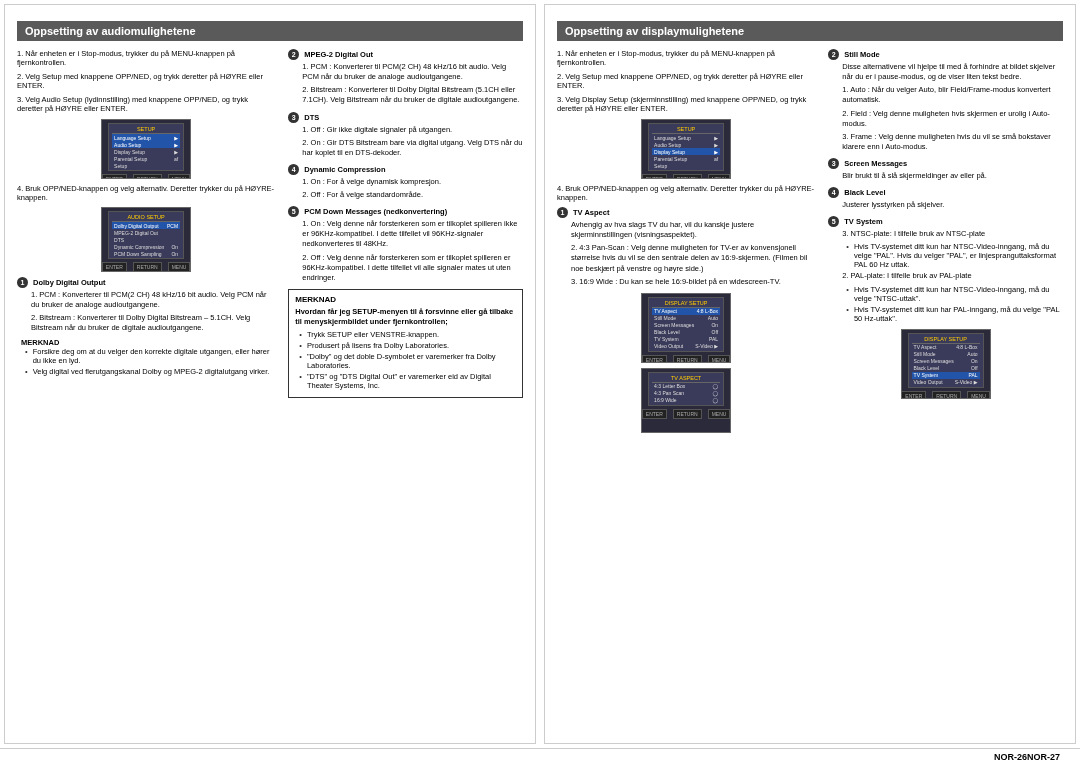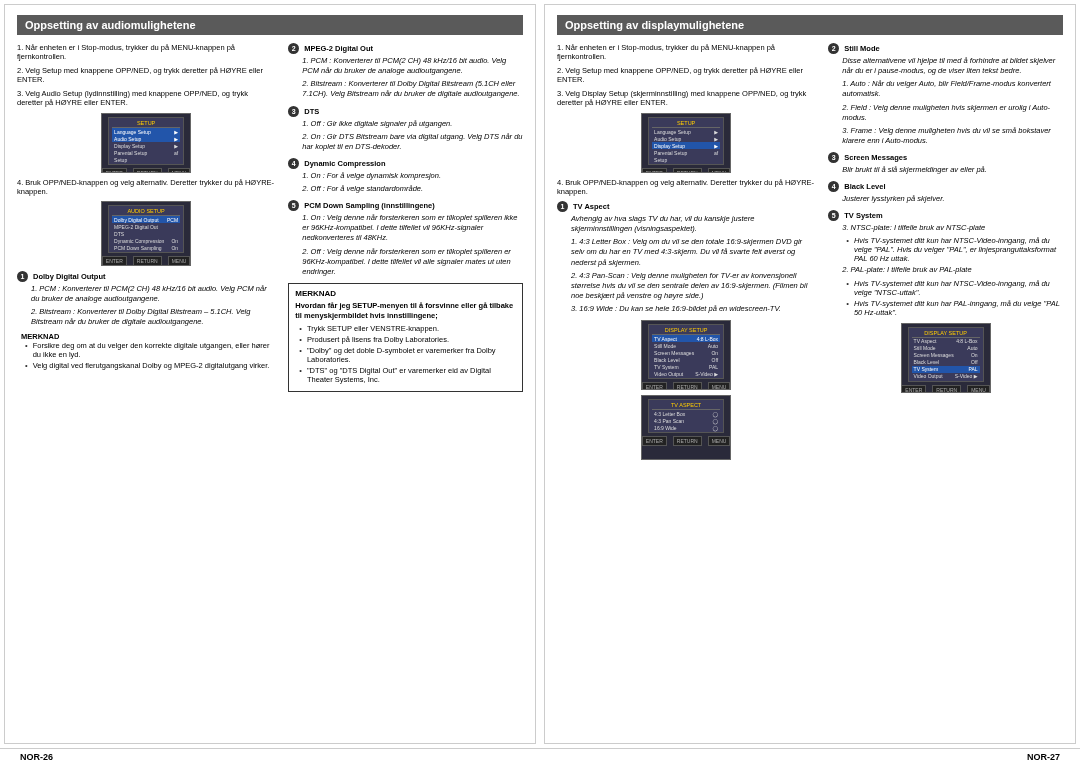--- a/index.html
+++ b/index.html
@@ -12,21 +12,21 @@
       display: flex;
       flex-direction: column;
     }
     .page-container {
       display: flex;
       flex: 1;
       width: 100%;
     }
     .left-panel, .right-panel {
       flex: 1;
-      padding: 10px 12px;
+      padding: 16px 12px;
       border: 1px solid #ccc;
       margin: 4px;
     }
     .section-header {
       background: #5a5a5a;
       color: #fff;
       font-size: 11px;
       font-weight: bold;
       padding: 4px 8px;
       margin-bottom: 8px;
@@ -69,21 +69,20 @@
     }
     .sub-section-title {
       font-weight: bold;
       margin-bottom: 2px;
       display: flex;
       align-items: center;
       gap: 3px;
     }
     .indent {
       margin-left: 14px;
-      font-style: italic;
     }
     .merknad-box {
       border: 1px solid #333;
       padding: 5px 6px;
       margin: 6px 0;
     }
     .merknad-title {
       font-weight: bold;
       font-size: 8px;
       margin-bottom: 3px;
@@ -137,21 +136,21 @@
       color: #ddd;
       font-size: 5px;
       padding: 0.5px 2px;
     }
     .menu-row.highlight {
       background: #2255aa;
       color: #fff;
     }
     .footer-bar {
       display: flex;
-      justify-content: space-between;
+      justify-content: flex-end;
       background: #fff;
       padding: 3px 20px;
       border-top: 1px solid #ccc;
       margin-top: auto;
     }
     .footer-text {
       font-weight: bold;
       font-size: 9px;
     }
     .bold { font-weight: bold; }
@@ -298,31 +297,31 @@
           </div>
           <div class="indent">
             <p>1. On : For å velge dynamisk kompresjon.</p>
             <p>2. Off : For å velge standardområde.</p>
           </div>
         </div>
 
         <div class="sub-section">
           <div class="sub-section-title">
             <span class="circle-num">5</span>
-            <span class="bold">PCM Down Sampling (innstillingene)</span>
+            <span class="bold">PCM Down Messages (nedkonvertering)</span>
           </div>
           <div class="indent">
             <p>1. On : Velg denne når forsterkeren som er tilkoplet spilleren ikke er 96KHz-kompatibel. I dette tilfellet vil 96KHz-signaler nedkonverteres til 48KHz.</p>
             <p>2. Off : Velg denne når forsterkeren som er tilkoplet spilleren er 96KHz-kompatibel. I dette tilfellet vil alle signaler mates ut uten endringer.</p>
           </div>
         </div>
 
         <div class="merknad-box">
           <div class="merknad-title bold">MERKNAD</div>
-          <p class="bold" style="margin-bottom:3px;">Hvordan får jeg SETUP-menyen til å forsvinne eller gå tilbake til menyskjermbildet hvis innstillingene;</p>
+          <p class="bold" style="margin-bottom:3px;">Hvordan får jeg SETUP-menyen til å forsvinne eller gå tilbake til menyskjermbildet under fjernkontrollen;</p>
           <div class="bullet-item">
             <span class="dot">•</span>
             <span>Trykk SETUP eller VENSTRE-knappen.</span>
           </div>
           <div class="bullet-item">
             <span class="dot">•</span>
             <span>Produsert på lisens fra Dolby Laboratories.</span>
           </div>
           <div class="bullet-item">
             <span class="dot">•</span>
@@ -390,21 +389,20 @@
           <span>4. Bruk OPP/NED-knappen og velg alternativ. Deretter trykker du på HØYRE-knappen.</span>
         </div>
 
         <div class="sub-section">
           <div class="sub-section-title">
             <span class="circle-num">1</span>
             <span class="bold">TV Aspect</span>
           </div>
           <div class="indent">
             <p>Avhengig av hva slags TV du har, vil du kanskje justere skjerminnstillingen (visningsaspektet).</p>
-            <p>1. 4:3 Letter Box : Velg om du vil se den totale 16:9-skjermen DVD gir selv om du har en TV med 4:3-skjerm. Du vil få svarte felt øverst og nederst på skjermen.</p>
             <p>2. 4:3 Pan-Scan : Velg denne muligheten for TV-er av konvensjonell størrelse hvis du vil se den sentrale delen av 16:9-skjermen. (Filmen bil noe beskjært på venstre og høyre side.)</p>
             <p>3. 16:9 Wide : Du kan se hele 16:9-bildet på en widescreen-TV.</p>
           </div>
         </div>
 
         <div class="screen-img" style="height:70px;">
           <div class="screen-menu">
             <div class="menu-title">DISPLAY SETUP</div>
             <div class="menu-row highlight">
                 <span>TV Aspect</span>

